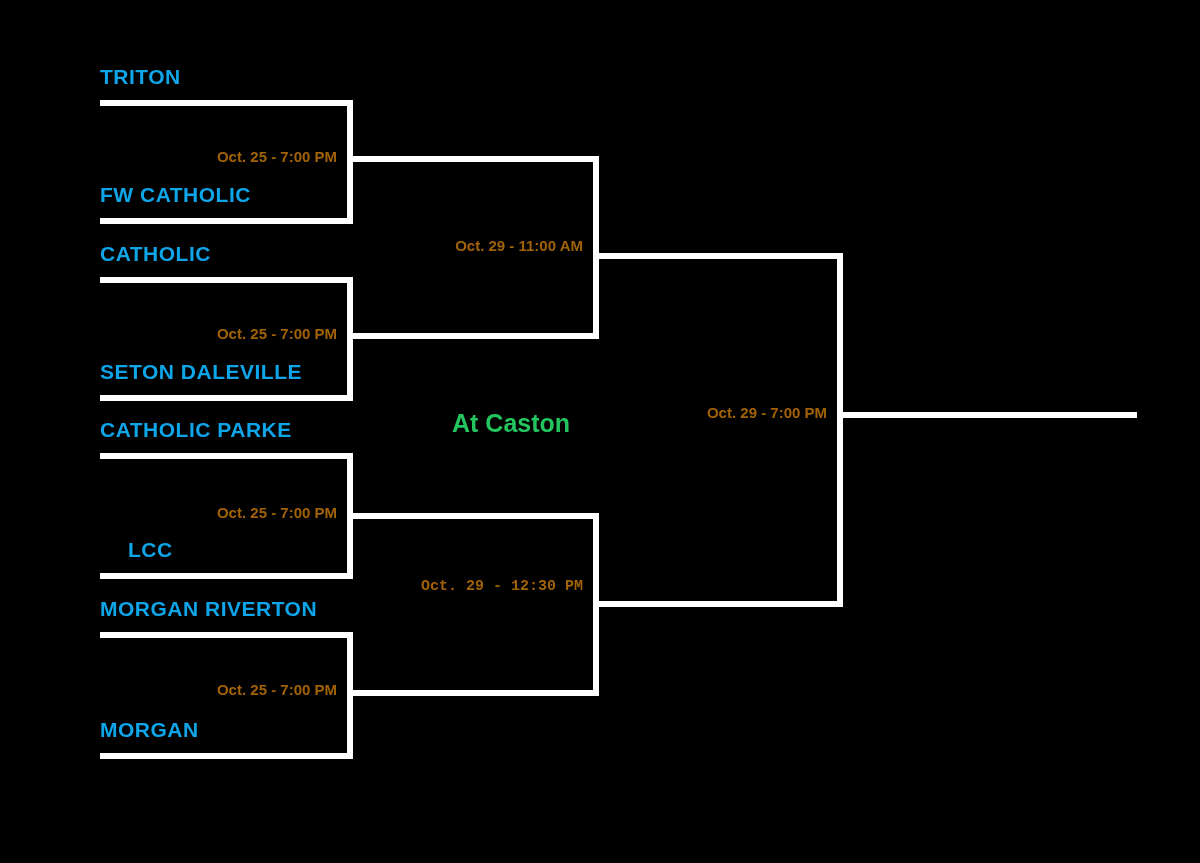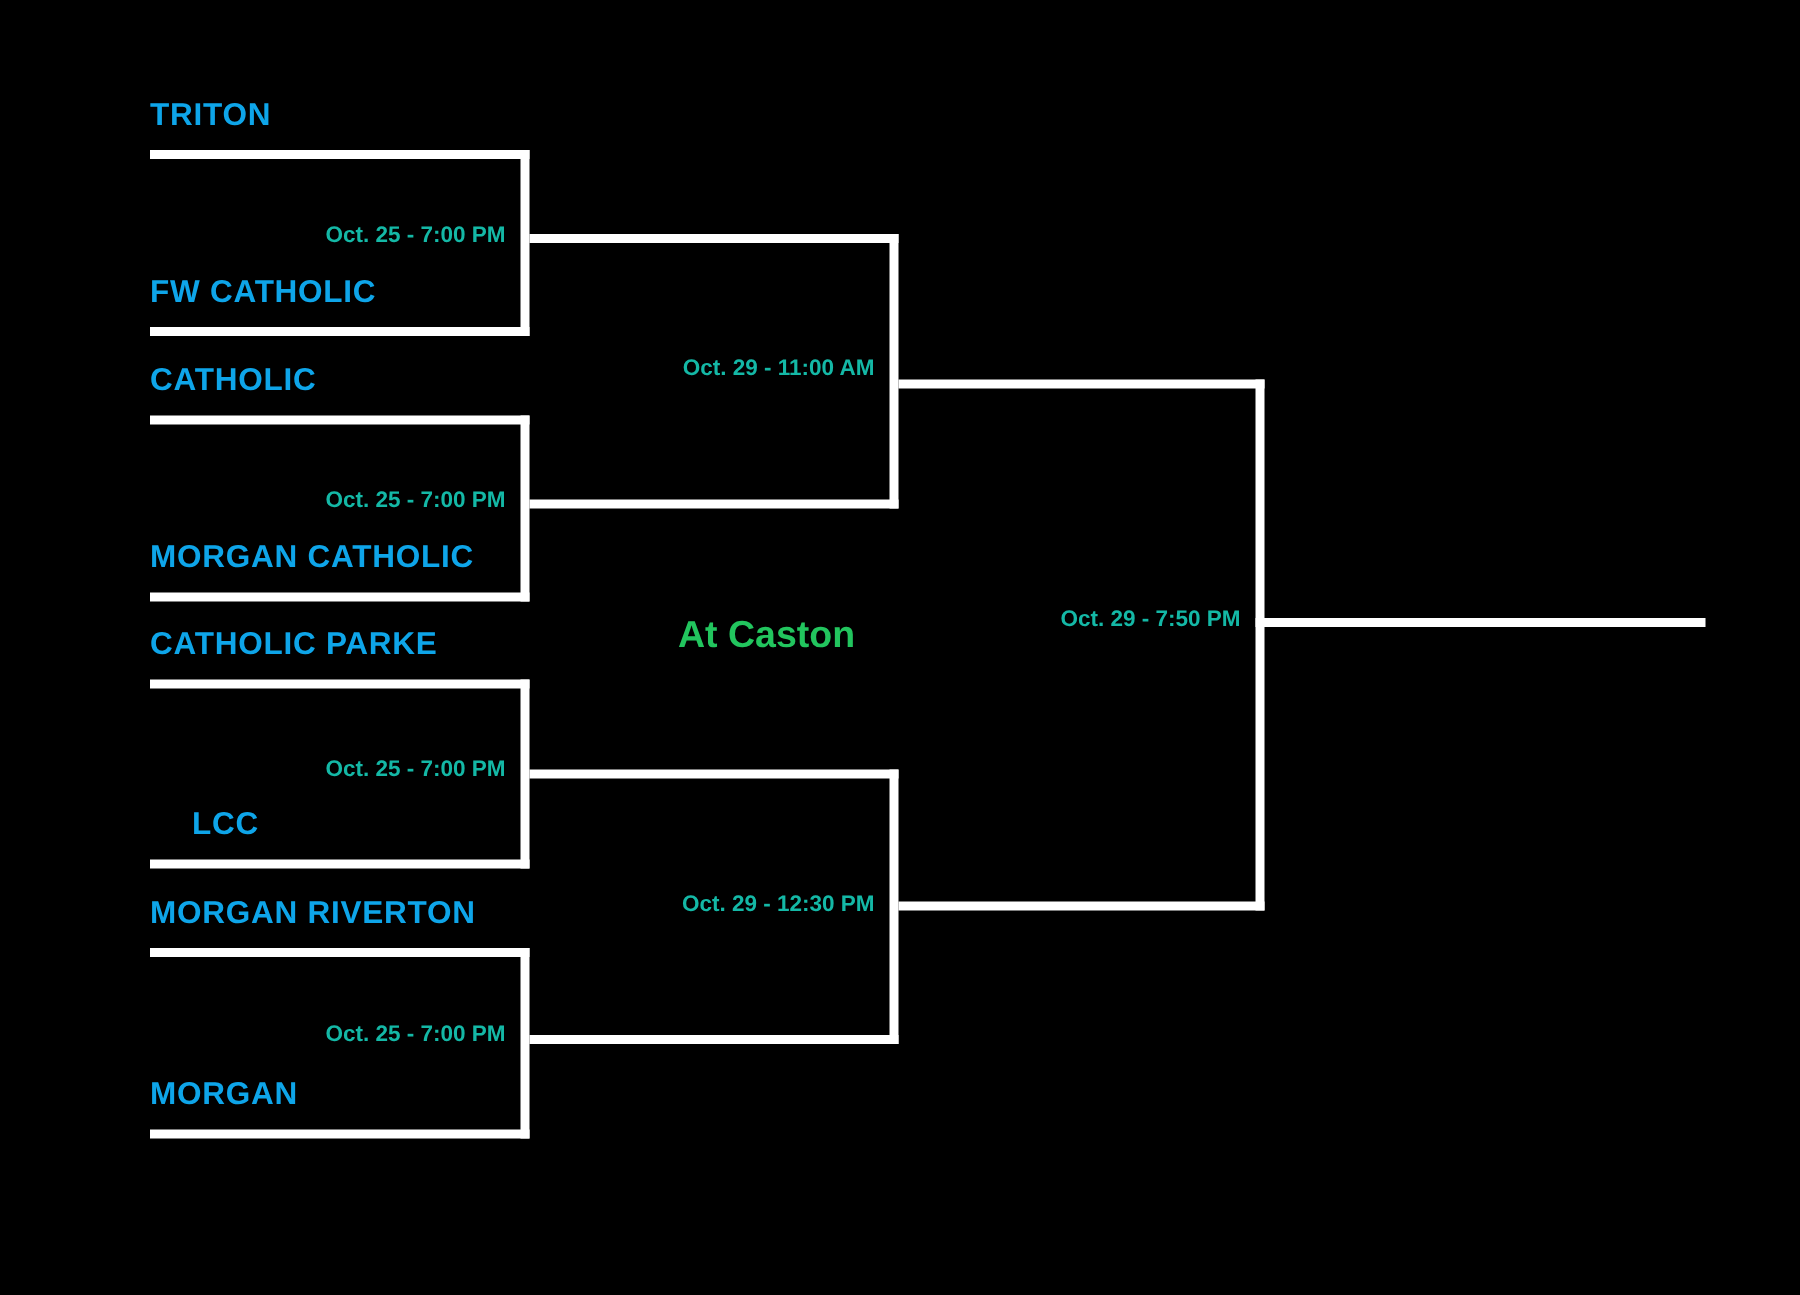--- a/index.html
+++ b/index.html
@@ -33,21 +33,21 @@
     position: absolute;
     color: #0ea5e9;
     font-size: 21px;
     font-weight: bold;
     letter-spacing: 0.5px;
     white-space: nowrap;
     line-height: 1;
   }
   .game-time {
     position: absolute;
-    color: #14b8a6;
+    color: #a16207;
     font-size: 15px;
     font-weight: bold;
     white-space: nowrap;
     line-height: 1;
     text-align: right;
   }
   .venue-label {
     position: absolute;
     color: #22c55e;
     font-size: 25px;
@@ -70,21 +70,21 @@
 
     <div class="vline" style="left:347px; top:100px; height:124px;"></div>
 
     <div class="game-time" style="left:113px; top:149px; width:224px;">Oct. 25 - 7:00 PM</div>
   </div>
 
   <div>
     <div class="team-name" style="left:100px; top:243px;">CATHOLIC</div>
     <div class="hline" style="left:100px; top:277px; width:253px;"></div>
 
-    <div class="team-name" style="left:100px; top:361px;">MORGAN CATHOLIC</div>
+    <div class="team-name" style="left:100px; top:361px;">SETON DALEVILLE</div>
     <div class="hline" style="left:100px; top:395px; width:253px;"></div>
 
     <div class="vline" style="left:347px; top:277px; height:124px;"></div>
 
     <div class="game-time" style="left:113px; top:326px; width:224px;">Oct. 25 - 7:00 PM</div>
   </div>
 
   <div>
     <div class="team-name" style="left:100px; top:419px;">CATHOLIC PARKE</div>
     <div class="hline" style="left:100px; top:453px; width:253px;"></div>
@@ -115,28 +115,28 @@
     <div class="vline" style="left:593px; top:156px; height:183px;"></div>
 
     <div class="game-time" style="left:363px; top:238px; width:220px;">Oct. 29 - 11:00 AM</div>
   </div>
 
   <div>
     <div class="hline" style="left:353px; top:513px; width:246px;"></div>
     <div class="hline" style="left:353px; top:690px; width:246px;"></div>
     <div class="vline" style="left:593px; top:513px; height:183px;"></div>
 
-    <div class="game-time" style="left:363px; top:595px; width:220px;">Oct. 29 - 12:30 PM</div>
+    <div class="game-time" style="left:363px; top:579px; width:220px;font-family:Liberation Mono, monospace;">Oct. 29 - 12:30 PM</div>
   </div>
 
   <div>
     <div class="hline" style="left:599px; top:253px; width:244px;"></div>
     <div class="hline" style="left:599px; top:601px; width:244px;"></div>
     <div class="vline" style="left:837px; top:253px; height:354px;"></div>
 
-    <div class="game-time" style="left:610px; top:405px; width:217px;">Oct. 29 - 7:50 PM</div>
+    <div class="game-time" style="left:610px; top:405px; width:217px;">Oct. 29 - 7:00 PM</div>
   </div>
 
   <div class="hline" style="left:837px; top:412px; width:300px;"></div>
 
   <div class="venue-label" style="left:452px; top:411px;">At Caston</div>
 
 </div>
 
 </body></html>

